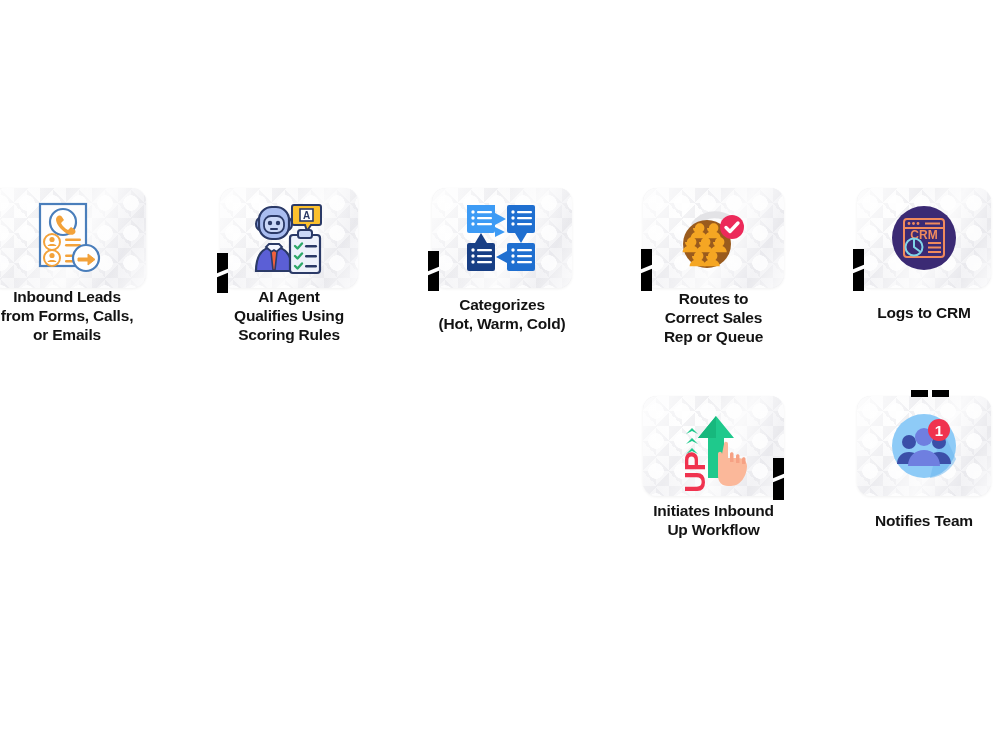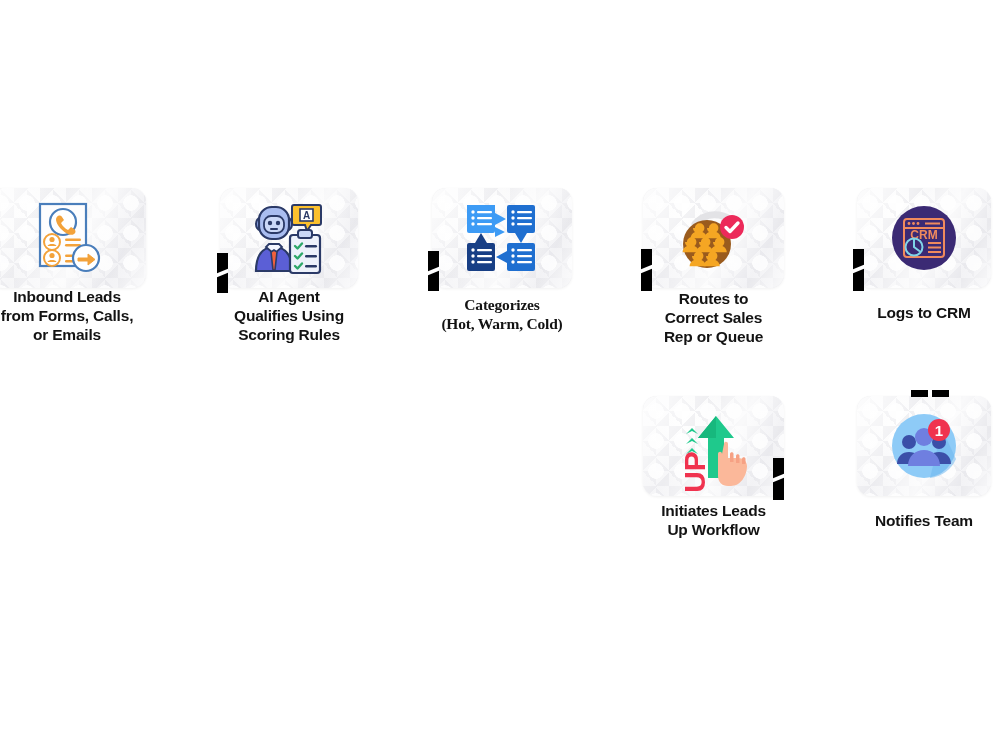--- a/index.html
+++ b/index.html
@@ -213,21 +213,21 @@
             <circle cx="48" cy="49" r="1.7"></circle>
               <rect x="52" y="48" width="15" height="2.2" rx="1"></rect>
             <circle cx="48" cy="55" r="1.7"></circle>
               <rect x="52" y="54" width="15" height="2.2" rx="1"></rect>
             <circle cx="48" cy="61" r="1.7"></circle>
               <rect x="52" y="60" width="15" height="2.2" rx="1"></rect>
           </g>
         </svg>
       </div>
     </div>
-    <div class="card-label" style="top:107px; width:200px;font-family:Liberation Serif, serif;">Categorizes
+    <div class="card-label" style="top:107px; width:200px;">Categorizes
 (Hot, Warm, Cold)</div>
   </div>
 
   <div class="card" style="left:643px; top:188px; width:141px;">
     <div class="card-tile" style="height:100px;">
       <div class="hex-layer"></div>
       <div class="hex-sheen"></div>
       <div class="icon-wrap" style="align-items:flex-start; padding-top:14px;">
         <svg width="78" height="70" viewBox="0 0 78 70">
           <path d="M20 22a26 26 0 0 1 44 7" fill="none" stroke="#e3e3e6" stroke-width="7" stroke-linecap="round"></path>
@@ -291,21 +291,21 @@
           <path d="M44 8L62 30H52v40H36V30H26z" fill="#1fc98c"></path>
           <path d="M36 30H26L44 8v22z" fill="#17b87d"></path>
           <text x="33" y="64" font-size="30" font-weight="bold" fill="#f0334f" text-anchor="middle" transform="rotate(-90 33 64)" font-family="Liberation Sans, sans-serif">UP</text>
           <path d="M52 36c0-3 4-3 4 0v14h10c5 0 9 3 9 8 0 9-6 20-16 20H56c-6 0-10-4-10-10V46c0-3 4-3 4 0z" fill="#fbb89a"></path>
           <path d="M58 46c0-2.5 3.5-2.5 3.5 0v8H58z" fill="#f6a184"></path>
           <path d="M64 48c0-2.5 3.5-2.5 3.5 0v7H64z" fill="#f6a184"></path>
           <path d="M70 51c0-2.5 3.5-2.5 3.5 0v5H70z" fill="#f6a184"></path>
         </svg>
       </div>
     </div>
-    <div class="card-label" style="top:105px; width:190px;">Initiates Leads
+    <div class="card-label" style="top:105px; width:190px;">Initiates Inbound
 Up Workflow</div>
   </div>
 
   <div class="card" style="left:857px; top:396px; width:134px;">
     <div class="card-tile" style="height:100px;">
       <div class="hex-layer"></div>
       <div class="hex-sheen"></div>
       <div class="icon-wrap">
         <svg width="74" height="74" viewBox="0 0 74 74">
           <circle cx="37" cy="37" r="32" fill="#8ecbf7"></circle>

